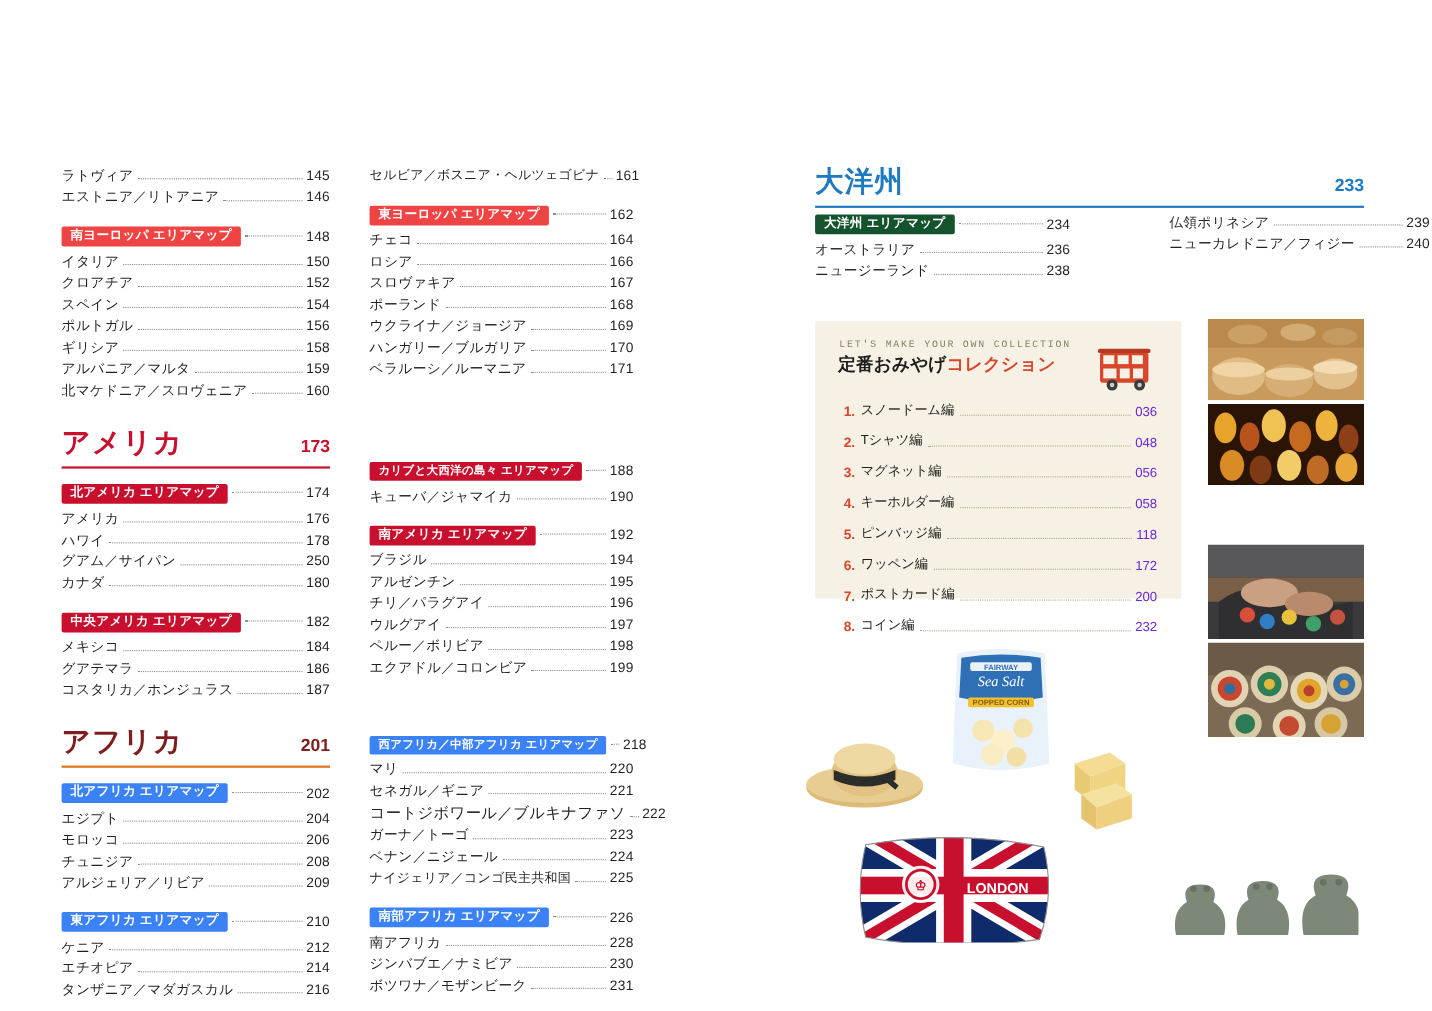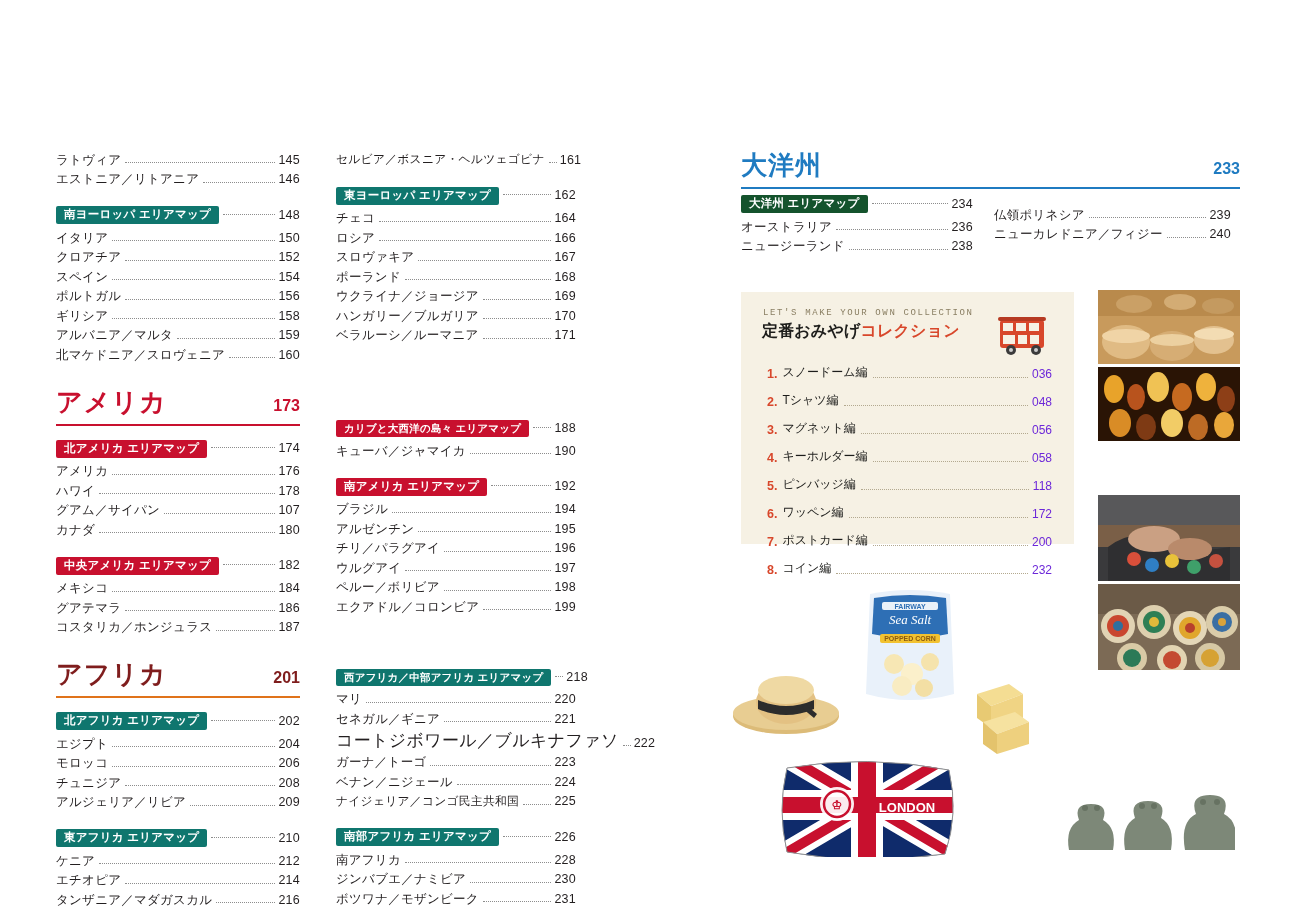--- a/index.html
+++ b/index.html
@@ -48,23 +48,23 @@
     color: #fff;
     font-weight: bold;
     font-size: 11.5px;
     padding: 3px 8px 3.5px 8px;
     border-radius: 2px;
     line-height: 1;
   }
   .entry.chip { padding: 5px 0 4px 0; align-items: center; }
   .entry.chip .dots { margin-bottom: 2px; }
 
-  .chip-green  .label { background: #0f766e; }
+  .chip-green  .label { background: #ef4444; }
   .chip-red    .label { background: #c8102e; }
-  .chip-orange .label { background: #0f766e; }
+  .chip-orange .label { background: #3b82f6; }
   .chip-blue   .label { background: #14532d; }
 
   
   .sec-head {
     display: flex;
     align-items: baseline;
     justify-content: space-between;
     border-bottom: 2.2px solid #000;
     padding-bottom: 4px;
     margin-bottom: 9px;
@@ -214,21 +214,21 @@
       <span class="pg">176</span>
     </div>
     <div class="entry">
       <span class="label">ハワイ</span>
       <span class="dots"></span>
       <span class="pg">178</span>
     </div>
     <div class="entry">
       <span class="label">グアム／サイパン</span>
       <span class="dots"></span>
-      <span class="pg">107</span>
+      <span class="pg">250</span>
     </div>
     <div class="entry">
       <span class="label">カナダ</span>
       <span class="dots"></span>
       <span class="pg">180</span>
     </div>
 
     <div class="gap-sm"></div>
 
     <div class="entry chip chip-red">
@@ -422,21 +422,21 @@
       <span class="label">マリ</span>
       <span class="dots"></span>
       <span class="pg">220</span>
     </div>
     <div class="entry">
       <span class="label">セネガル／ギニア</span>
       <span class="dots"></span>
       <span class="pg">221</span>
     </div>
     <div class="entry">
-      <span class="label" style="font-size:17px;">コートジボワール／ブルキナファソ</span>
+      <span class="label" style="font-size:14px;">コートジボワール／ブルキナファソ</span>
       <span class="dots"></span>
       <span class="pg">222</span>
     </div>
     <div class="entry">
       <span class="label">ガーナ／トーゴ</span>
       <span class="dots"></span>
       <span class="pg">223</span>
     </div>
     <div class="entry">
       <span class="label">ベナン／ニジェール</span>
@@ -491,21 +491,21 @@
       <span class="dots"></span>
       <span class="pg">236</span>
     </div>
     <div class="entry">
       <span class="label">ニュージーランド</span>
       <span class="dots"></span>
       <span class="pg">238</span>
     </div>
   </div>
 
-  <div class="col" style="left:994px; top:192px; width:237px;margin-top:13px;">
+  <div class="col" style="left:1063px; top:192px; width:237px;">
     <div class="entry">
       <span class="label">仏領ポリネシア</span>
       <span class="dots"></span>
       <span class="pg">239</span>
     </div>
     <div class="entry">
       <span class="label">ニューカレドニア／フィジー</span>
       <span class="dots"></span>
       <span class="pg">240</span>
     </div>

